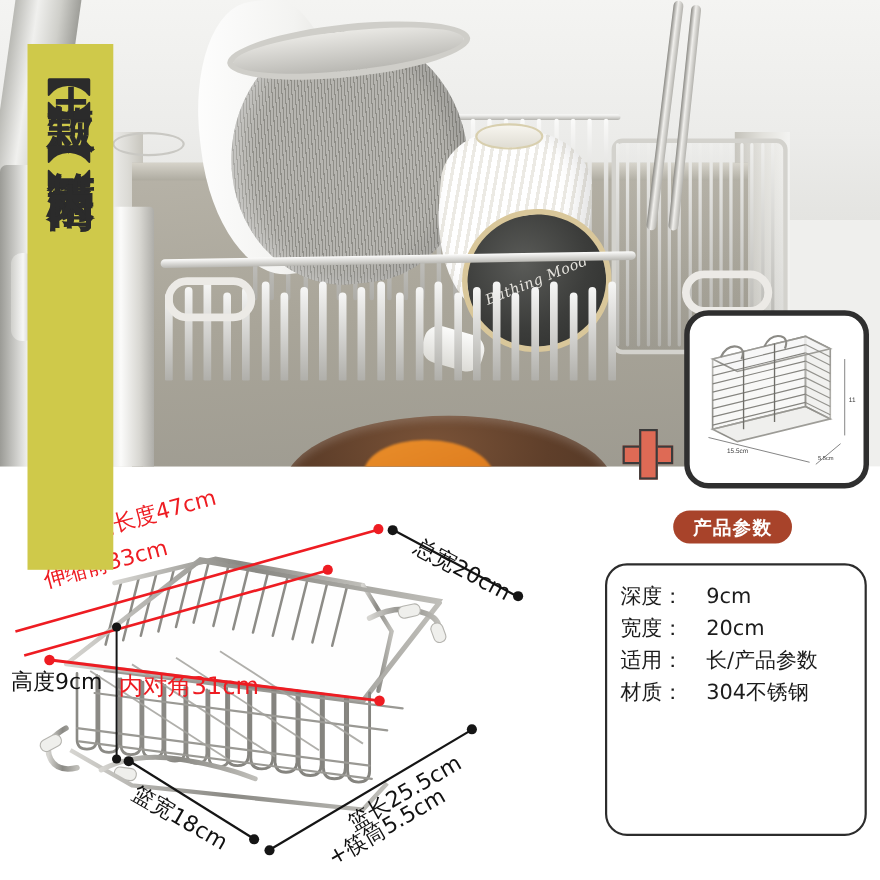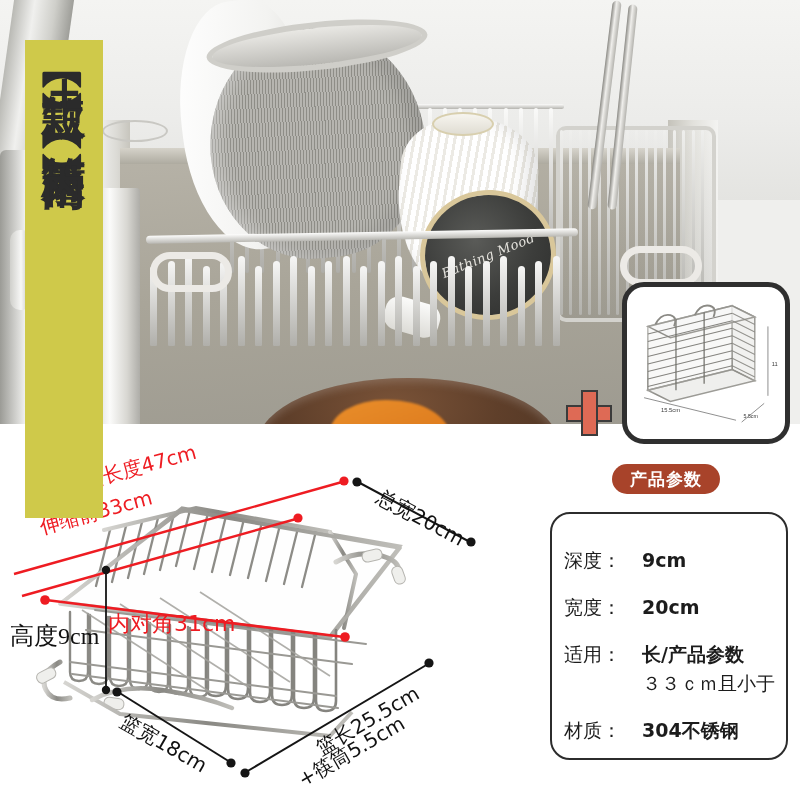--- a/index.html
+++ b/index.html
@@ -309,24 +309,23 @@
     z-index: 20;
   }
   .param-row {
     display: flex;
     align-items: center;
     font-family: "DejaVu Sans", "Liberation Sans", sans-serif;
     font-size: 19px;
     color: #1c1c1c;
     line-height: 29px;
     white-space: nowrap;
-    margin-top: 18px;
   }
   .param-key { width: 78px; flex: 0 0 78px; }
-  .param-val { flex: 1 1 auto; font-weight: bold; }
+  .param-val { flex: 1 1 auto; }
   .param-cont { padding-left: 78px; line-height: 29px; font-size: 19px;
                 font-family: "DejaVu Sans", "Liberation Sans", sans-serif; color: #1c1c1c; }
 
   
   .diagram {
     position: absolute;
     left: 0px; top: 424px;
     width: 560px; height: 376px;
     z-index: 10;
   }
@@ -530,21 +529,20 @@
       <span class="param-val">9cm</span>
     </div>
     <div class="param-row">
       <span class="param-key">宽度：</span>
       <span class="param-val">20cm</span>
     </div>
     <div class="param-row">
       <span class="param-key">适用：</span>
       <span class="param-val">长/产品参数</span>
     </div>
-    <div class="param-cont">３３ｃｍ且小于</div>
     <div class="param-row">
       <span class="param-key">材质：</span>
       <span class="param-val">304不锈钢</span>
     </div>
   </div>
 
   <div class="diagram">
     <svg width="560" height="376" viewBox="0 0 560 376">
       <defs>
         <linearGradient id="steel" x1="0" y1="0" x2="0" y2="1">
@@ -662,21 +660,21 @@
 
     
     <div class="dim-label dim-red" style="left:26px; top:60px; font-size:20px; transform:rotate(-15deg); transform-origin:left center;">单边伸缩长度47cm</div>
 
     <div class="dim-label dim-red" style="left:40px; top:90px; font-size:20px; transform:rotate(-15deg); transform-origin:left center;">伸缩前33cm</div>
 
     <div class="dim-label dim-black" style="left:378px; top:58px; font-size:20px; transform:rotate(28deg); transform-origin:left center;">总宽20cm</div>
 
     <div class="dim-label dim-red" style="left:108px; top:185px; font-size:22px;">内对角31cm</div>
 
-    <div class="dim-label dim-black" style="left:10px; top:196px; font-size:24px;font-family:Liberation Serif, serif;">高度9cm</div>
+    <div class="dim-label dim-black" style="left:10px; top:182px; font-size:20px;">高度9cm</div>
 
     <div class="dim-label dim-black" style="left:122px; top:282px; font-size:20px; transform:rotate(30deg); transform-origin:left center;">篮宽18cm</div>
 
     <div class="dim-label dim-black" style="left:318px; top:312px; font-size:20px; transform:rotate(-30deg); transform-origin:left center;">篮长25.5cm</div>
 
     <div class="dim-label dim-black" style="left:300px; top:344px; font-size:20px; transform:rotate(-30deg); transform-origin:left center;">+筷筒5.5cm</div>
   </div>
 
 </div>
 

